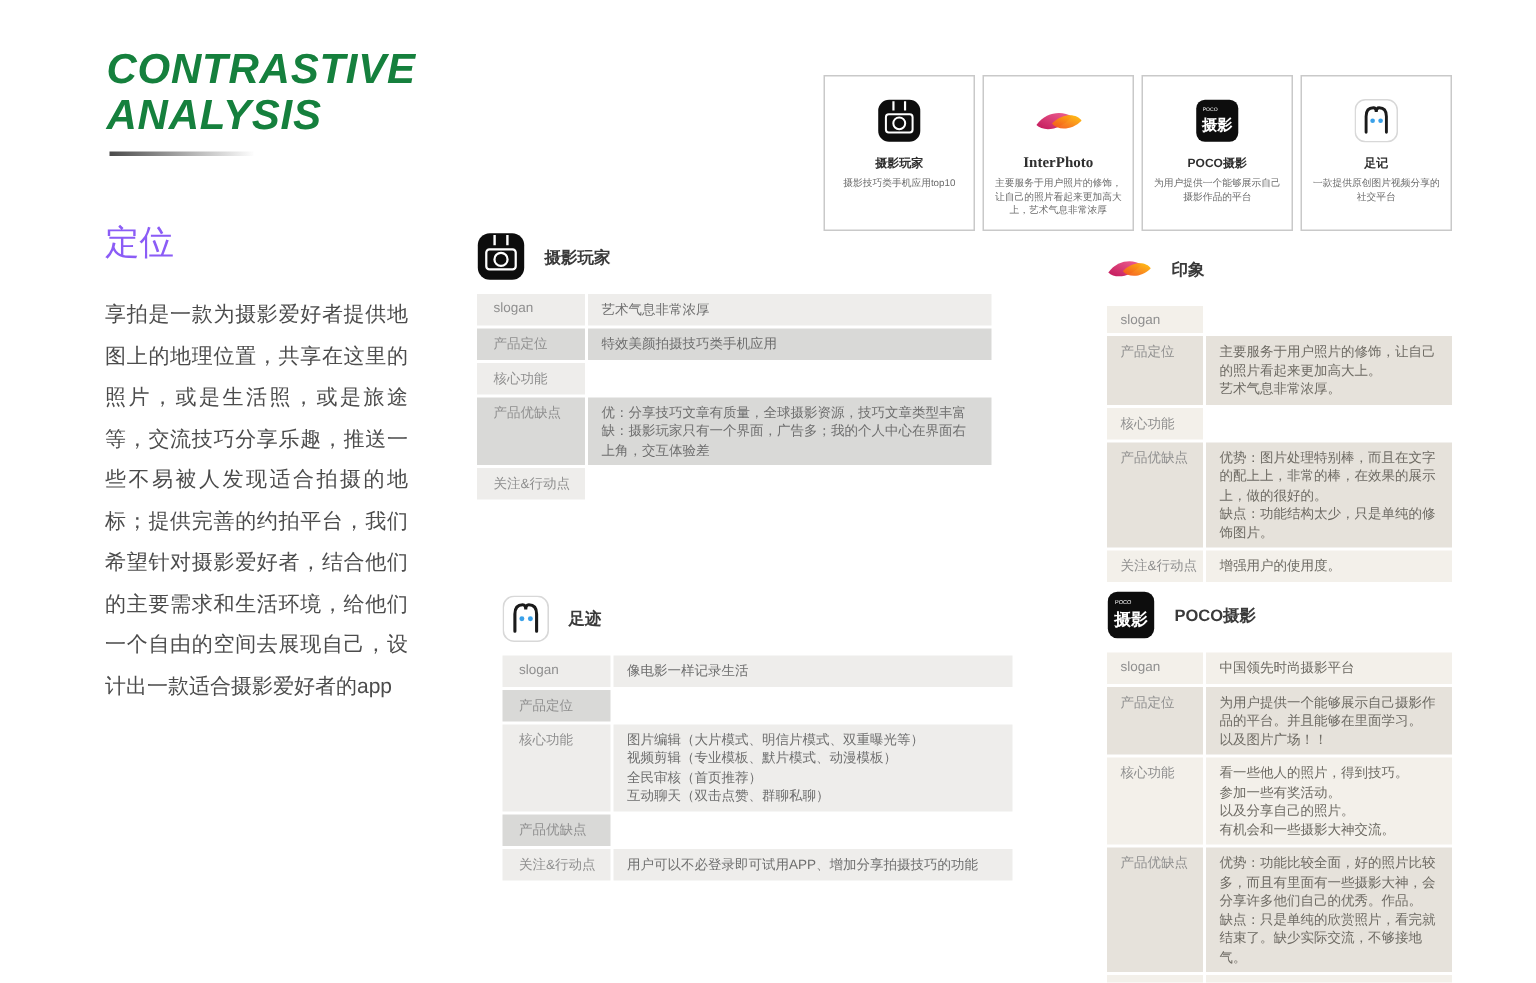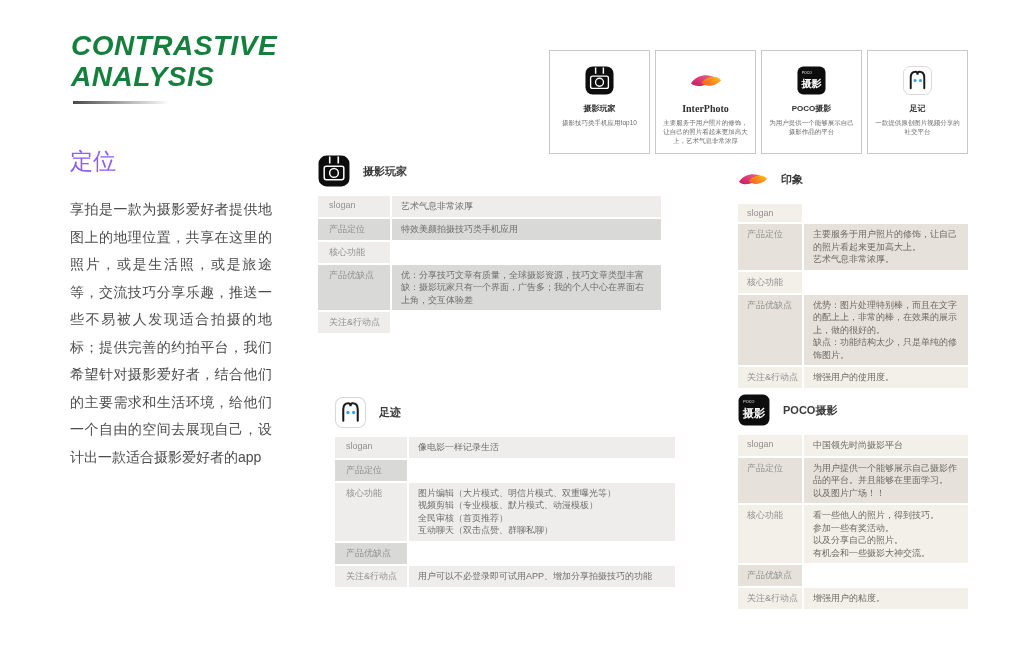--- a/index.html
+++ b/index.html
@@ -240,18 +240,20 @@
   </div>
   <div class="trow">
     <div class="tlabel">核心功能</div>
     <div class="tvalue">看一些他人的照片，得到技巧。
 参加一些有奖活动。
 以及分享自己的照片。
 有机会和一些摄影大神交流。</div>
   </div>
   <div class="trow">
     <div class="tlabel">产品优缺点</div>
+    <div class="tvalue">优势：功能比较全面，好的照片比较多，而且有里面有一些摄影大神，会分享许多他们自己的优秀。作品。
+缺点：只是单纯的欣赏照片，看完就结束了。缺少实际交流，不够接地气。</div>
   </div>
   <div class="trow">
     <div class="tlabel">关注&amp;行动点</div>
     <div class="tvalue">增强用户的粘度。</div>
   </div>
 </div>
 
 </body></html>

